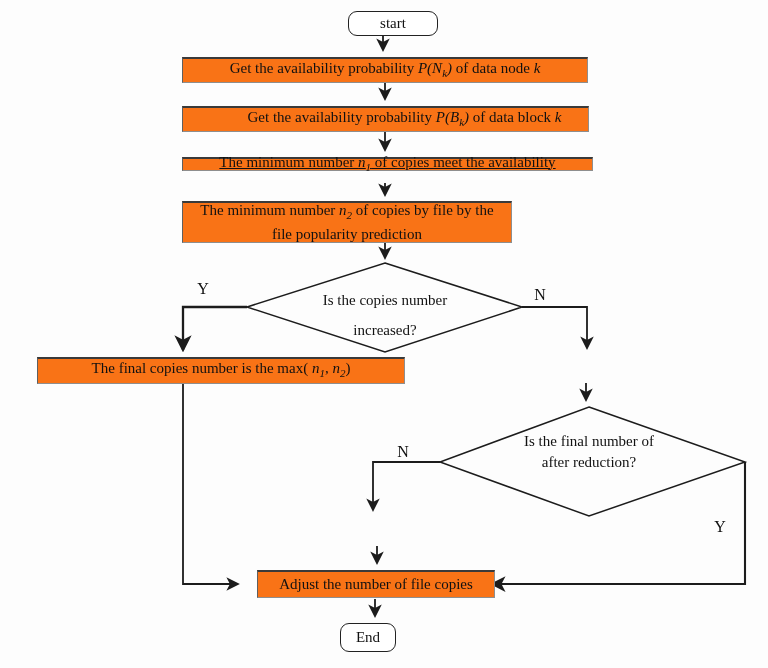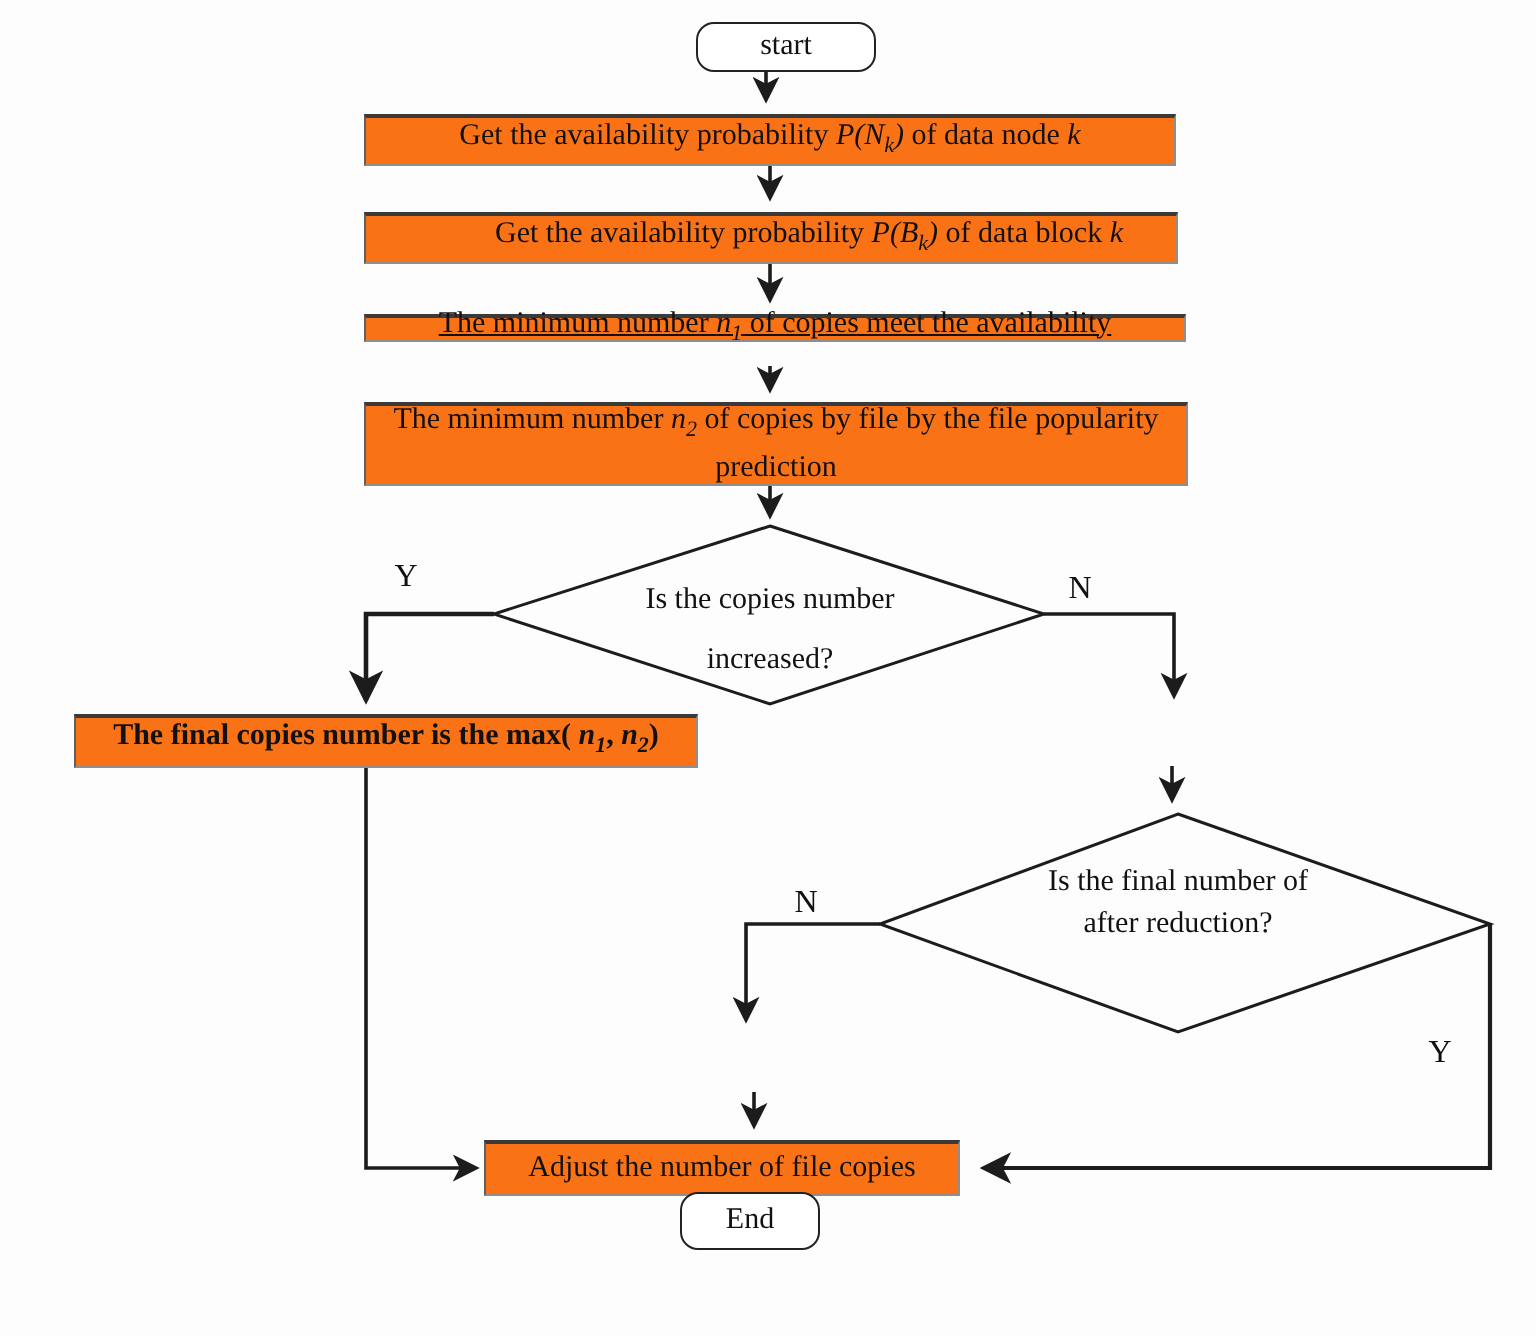--- a/index.html
+++ b/index.html
@@ -92,47 +92,47 @@
   </div>
 
   <div class="box" style="left:182px;top:106px;width:407px;height:26px;padding-left:38px;">
     <div class="lbl"><span class="seg-plain">Get the availability probability </span><span class="seg-math">P(B</span><span class="seg-sub">k</span><span class="seg-math">)</span><span class="seg-plain"> of data block </span><span class="seg-math">k</span></div>
   </div>
 
   <div class="box" style="left:182px;top:157px;width:411px;height:14px;text-decoration:underline;">
     <div class="lbl"><span class="seg-plain">The minimum number </span><span class="seg-math">n</span><span class="seg-sub">1</span><span class="seg-plain"> of copies meet the availability</span></div>
   </div>
 
-  <div class="box" style="left:182px;top:201px;width:412px;height:42px;">
+  <div class="box" style="left:182px;top:201px;width:330px;height:42px;">
     <div class="lbl"><span class="seg-plain">The minimum number </span><span class="seg-math">n</span><span class="seg-sub">2</span><span class="seg-plain"> of copies by file by the file popularity prediction</span></div>
   </div>
 
   <div class="dtext d1" style="left:265px;top:285px;width:240px;">
     <div class="dline">Is the copies number</div>
     <div class="dline">increased?</div>
   </div>
 
   <div class="branch" style="left:190px;top:280px;">Y</div>
   <div class="branch" style="left:527px;top:286px;">N</div>
 
-  <div class="box" style="left:37px;top:357px;width:312px;height:27px;font-weight:bold;">
+  <div class="box" style="left:37px;top:357px;width:368px;height:27px;">
     <div class="lbl"><span class="seg-plain">The final copies number is the max( </span><span class="seg-math">n</span><span class="seg-sub">1</span><span class="seg-plain">, </span><span class="seg-math">n</span><span class="seg-sub">2</span><span class="seg-plain">)</span></div>
   </div>
 
 
   <div class="dtext d2" style="left:469px;top:431px;width:240px;">
     <div class="dline">Is the final number of</div>
     <div class="dline">after reduction?</div>
   </div>
 
   <div class="branch" style="left:390px;top:443px;">N</div>
   <div class="branch" style="left:707px;top:518px;">Y</div>
 
 
-  <div class="box" style="left:242px;top:570px;width:238px;height:28px;">
+  <div class="box" style="left:257px;top:570px;width:238px;height:28px;">
     <div class="lbl">Adjust the number of file copies</div>
   </div>
 
-  <div class="terminal" style="left:340px;top:596px;width:70px;height:29px;text-align:right;">
+  <div class="terminal" style="left:340px;top:623px;width:56px;height:29px;text-align:right;">
     <span>End</span>
   </div>
 
 </div>
 
 </body></html>

